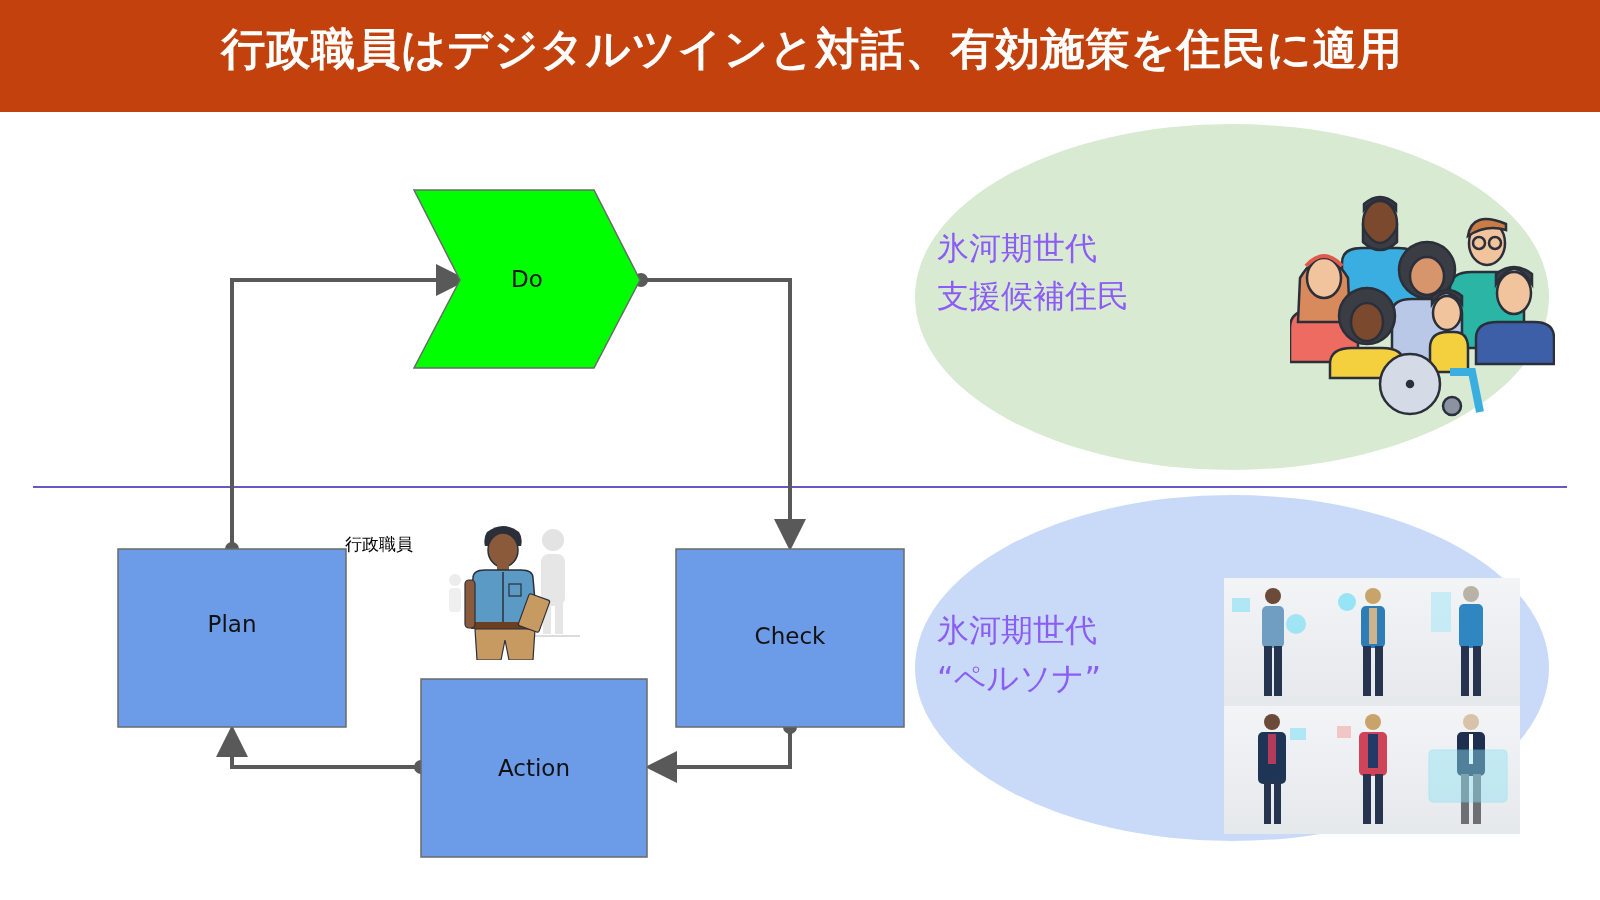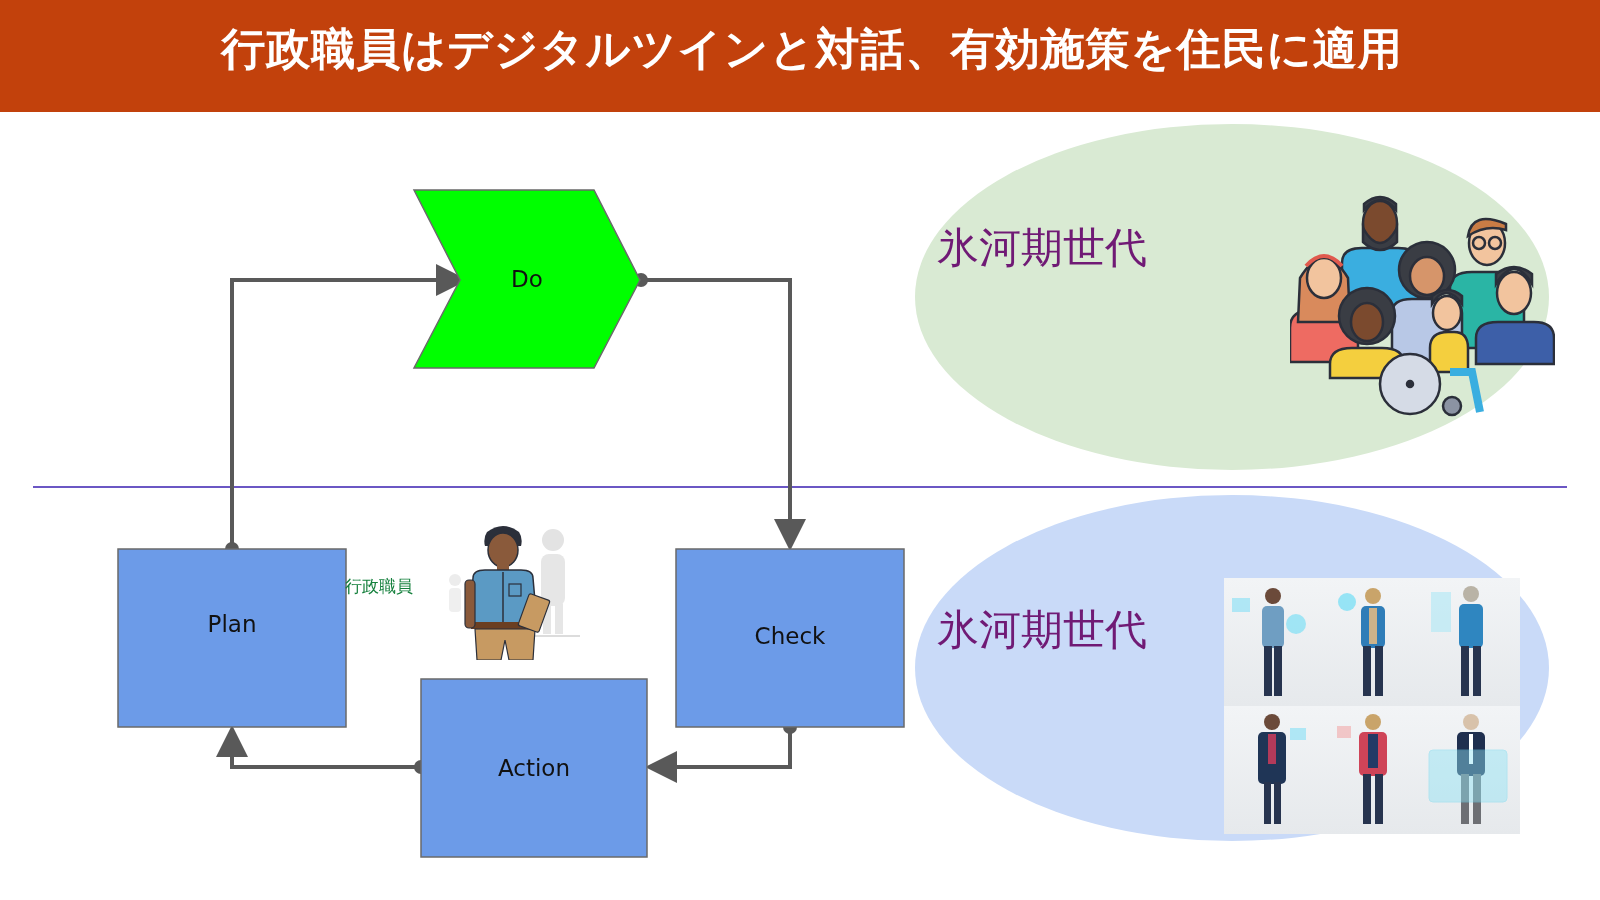--- a/index.html
+++ b/index.html
@@ -3,22 +3,22 @@
 <meta charset="utf-8">
 <style>
   html, body { margin:0; padding:0; }
   body { width:1600px; height:900px; background:#ffffff; position:relative; overflow:hidden;
          font-family:"DejaVu Sans","Liberation Sans",sans-serif; }
   .header { position:absolute; left:0; top:0; width:1600px; height:112px; background:#c2410c;
             display:flex; align-items:center; justify-content:center;padding-left:12px; }
   .header-title { color:#fff; font-size:44px; font-weight:bold; letter-spacing:1px; margin-top:-14px; }
   svg.canvas { position:absolute; left:0; top:0; }
   .box-label { position:absolute; font-size:23px; color:#111; display:flex; align-items:center; justify-content:center; }
-  .ell-text { position:absolute; font-size:42px; color:#701a75; line-height:48px; white-space:nowrap; }
-  .small-label { position:absolute; font-size:17px; color:#15803d;margin-top:42px; }
+  .ell-text { position:absolute; font-size:32px; color:#8b5cf6; line-height:48px; white-space:nowrap; }
+  .small-label { position:absolute; font-size:17px; color:#000000; }
   .people-icon, .officer-icon, .persona-grid { position:absolute; }
   .persona-grid { display:grid; grid-template-columns:repeat(3,1fr); grid-template-rows:repeat(2,1fr);
                   background:#eef0f2; }
   .persona-cell { position:relative; background:linear-gradient(180deg,#f2f4f6 0%,#e6e9ec 100%); }
 </style>
 </head>
 <body>
 
 <div class="header">
   <div class="header-title">行政職員はデジタルツインと対話、有効施策を住民に適用</div>
@@ -78,20 +78,21 @@
   <line x1="58" y1="54" x2="58" y2="106" stroke="#2b2f3a" stroke-width="1.5"></line>
   <rect x="64" y="66" width="12" height="12" fill="none" stroke="#2b2f3a" stroke-width="1.2"></rect>
   <rect x="26" y="104" width="64" height="7" fill="#6b3f22"></rect>
   <path d="M30,111 l60,0 l-2,31 l-24,0 l-4,-20 l-4,20 l-24,0z" fill="#c79a62" stroke="#2b2f3a" stroke-width="1.2"></path>
   <rect x="78" y="78" width="22" height="34" rx="2" fill="#c79a62" stroke="#2b2f3a" stroke-width="1.2" transform="rotate(20 89 95)"></rect>
   <rect x="20" y="62" width="10" height="48" rx="4" fill="#8a5a3b" stroke="#2b2f3a" stroke-width="1.2"></rect>
 </svg>
 
 <div class="ell-text" style="left:937px;top:224px;">
   <div>氷河期世代</div>
+  <div>支援候補住民</div>
 </div>
 
 <svg class="people-icon" style="left:1290px;top:188px;" width="265" height="232" viewBox="0 0 265 232">
   <g stroke="#2b2f3a" stroke-width="2.5">
 
     <path d="M52,75 q0,-15 20,-15 l36,0 q20,0 20,15 l0,60 l-76,0z" fill="#3aaee0"></path>
     <ellipse cx="90" cy="35" rx="17" ry="22" fill="#7b4a2e"></ellipse>
     <path d="M73,40 q17,30 34,0 l0,14 q-17,16 -34,0z" fill="#3a3d44"></path>
     <path d="M74,22 q16,-20 32,0 l0,-6 q-16,-14 -32,0z" fill="#3a3d44"></path>
 
@@ -123,20 +124,21 @@
     <path d="M140,160 q0,-16 18,-16 l6,0 q14,0 14,16 l0,24 l-38,0z" fill="#f4cf3e"></path>
     <path d="M160,184 l22,0 l8,40" fill="none" stroke="#3aaee0" stroke-width="8"></path>
     <circle cx="120" cy="196" r="30" fill="#d5dbe6"></circle>
     <circle cx="120" cy="196" r="3" fill="#2b2f3a"></circle>
     <circle cx="162" cy="218" r="9" fill="#8b93a3"></circle>
   </g>
 </svg>
 
 <div class="ell-text" style="left:937px;top:606px;">
   <div>氷河期世代</div>
+  <div>“ペルソナ”</div>
 </div>
 
 <div class="persona-grid" style="left:1224px;top:578px;width:296px;height:248px;">
   <div class="persona-cell">
     <svg width="98" height="124" viewBox="0 0 98 124">
         <rect x="8" y="20" width="18" height="14" fill="#9fe3f5" opacity=".8"></rect>
         <circle cx="49" cy="18" r="8" fill="#6b4a3a"></circle>
         <rect x="38" y="28" width="22" height="42" rx="5" fill="#6f9ec2"></rect>
         <rect x="40" y="68" width="8" height="50" fill="#27344f"></rect>
         <rect x="50" y="68" width="8" height="50" fill="#27344f"></rect>

